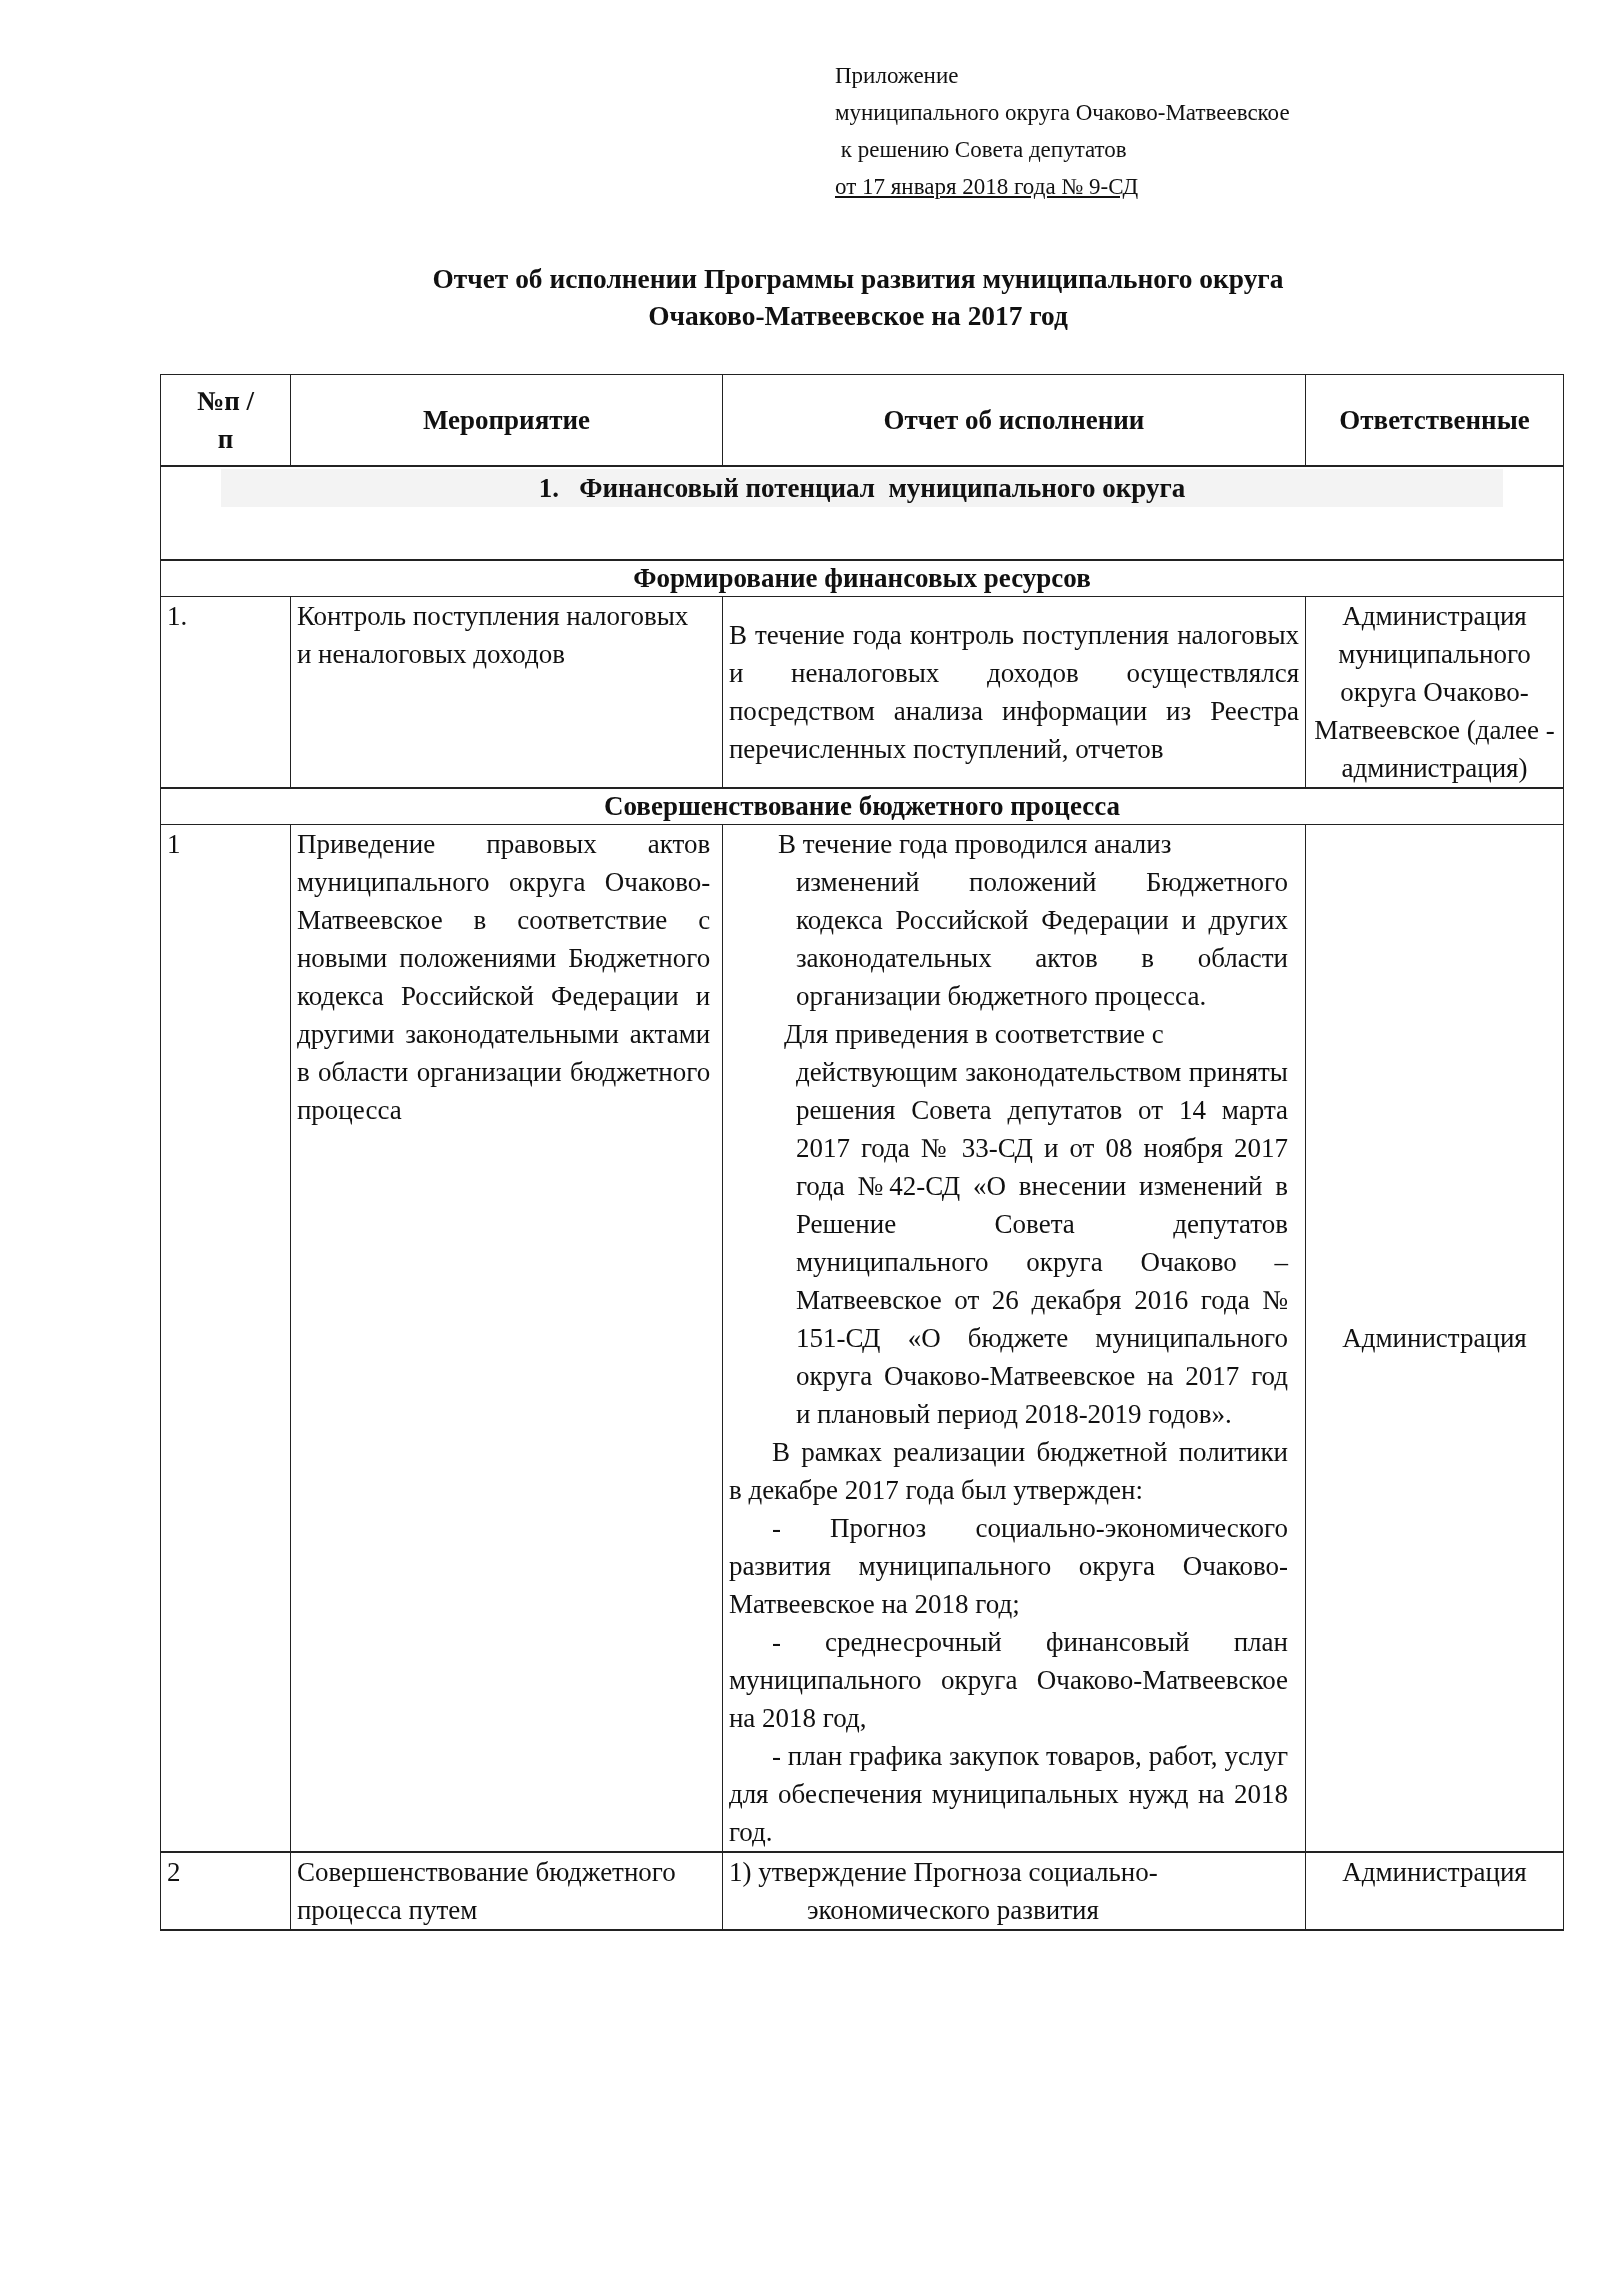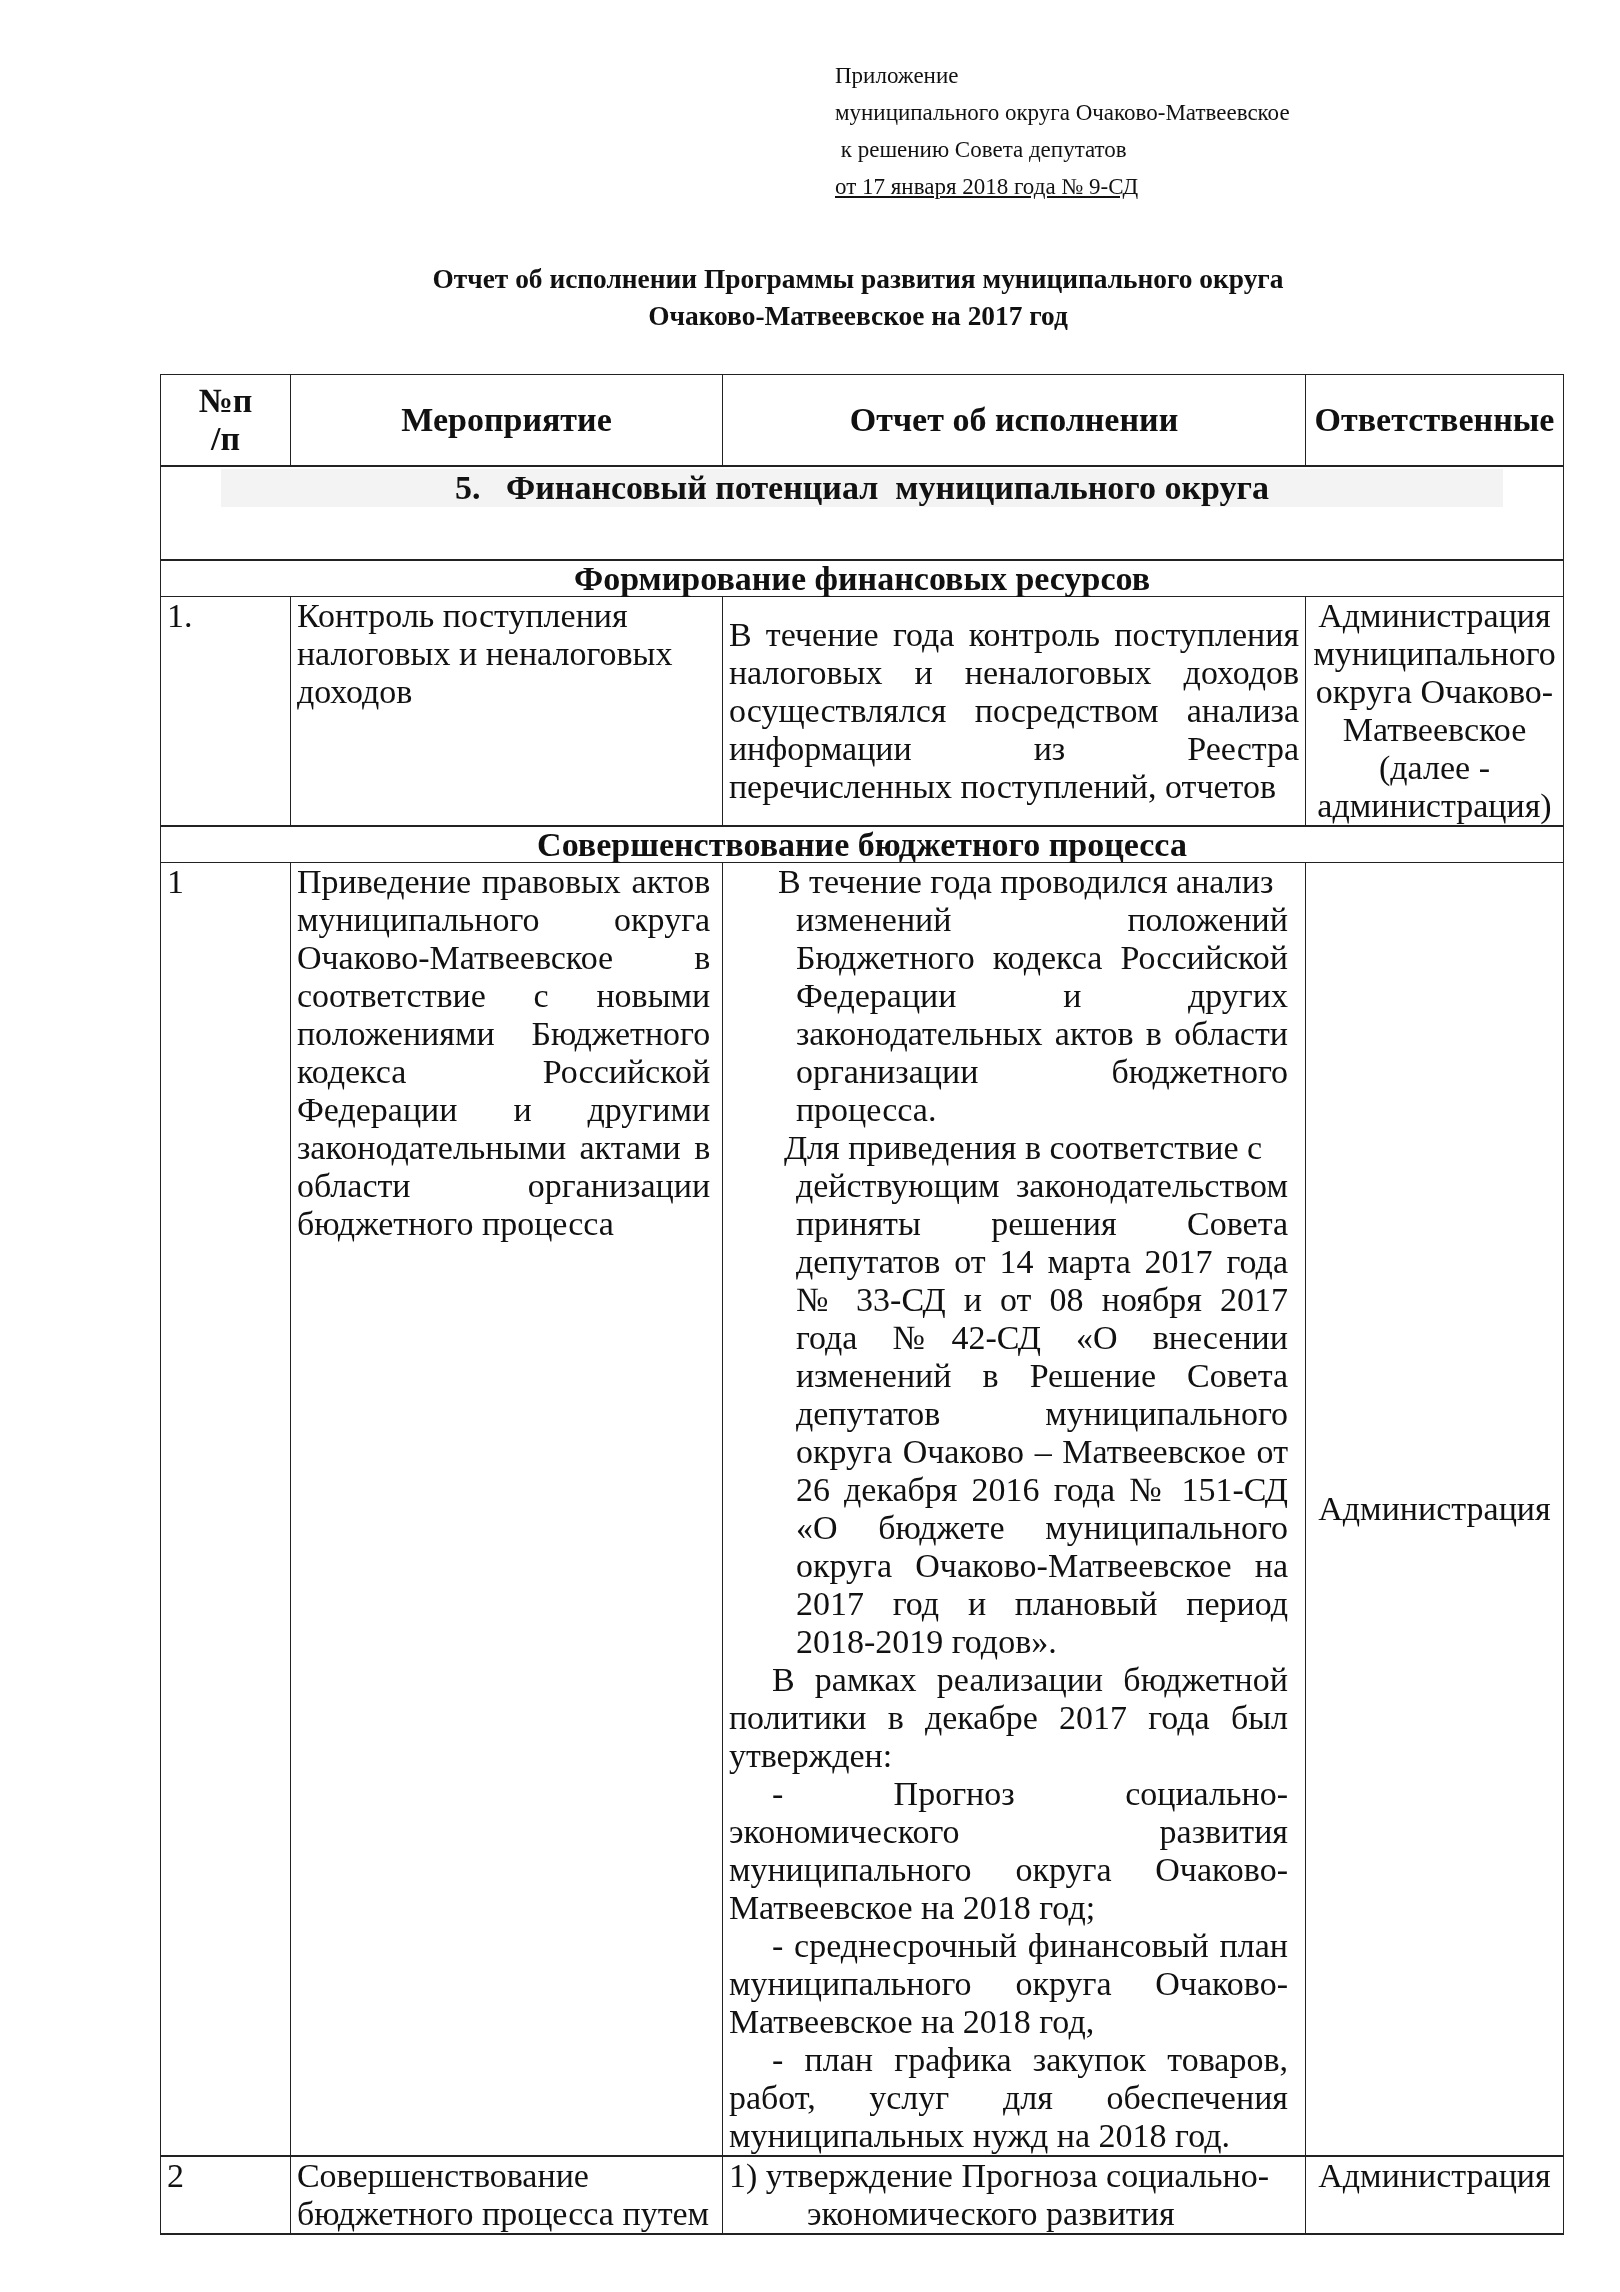--- a/index.html
+++ b/index.html
@@ -14,21 +14,21 @@
   }
   .appendix div { white-space: pre; }
   .appendix .underline { text-decoration: underline; }
   .title {
     position: absolute; left: 157px; width: 1402px; top: 261px;
     text-align: center; font-weight: bold; font-size: 27.4px; line-height: 37px;
   }
   table.report {
     position: absolute; left: 160px; top: 374px;
     width: 1404px; border-collapse: collapse; table-layout: fixed;
-    font-size: 34px; line-height: 38px;
+    font-size: 27px; line-height: 38px;
   }
   table.report td, table.report th {
     border: 1.5px solid #222222; vertical-align: top; padding: 0 5.9px;
   }
   col.c1 { width: 130px; }
   col.c2 { width: 432px; }
   col.c3 { width: 583px; }
   col.c4 { width: 258px; }
   th { font-weight: bold; text-align: center; vertical-align: middle !important; }
   tr.head th { height: 90px; }
@@ -66,21 +66,21 @@
     </colgroup>
   <tbody>
       <tr class="head">
     <th><span style="display:inline-block;width:59px;">№п /п</span></th>
     <th>Мероприятие</th>
     <th>Отчет об исполнении</th>
     <th>Ответственные</th>
   </tr>
   <tr class="sec1">
     <td colspan="4">
-          <span class="shade" style="white-space:pre;">5.   Финансовый потенциал  муниципального округа</span>
+          <span class="shade" style="white-space:pre;">1.   Финансовый потенциал  муниципального округа</span>
         </td>
   </tr>
   <tr class="sub">
     <td colspan="4">Формирование финансовых ресурсов</td>
   </tr>
   <tr>
     <td class="num">1.</td>
     <td style="padding-right:29px;">Контроль поступления налоговых и неналоговых доходов</td>
     <td class="justify" style="padding-top:19px;">В течение года контроль поступления налоговых и неналоговых доходов осуществлялся посредством анализа информации из Реестра перечисленных поступлений, отчетов</td>
     <td class="center">Администрация муниципального округа Очаково-Матвеевское (далее - администрация)</td>

